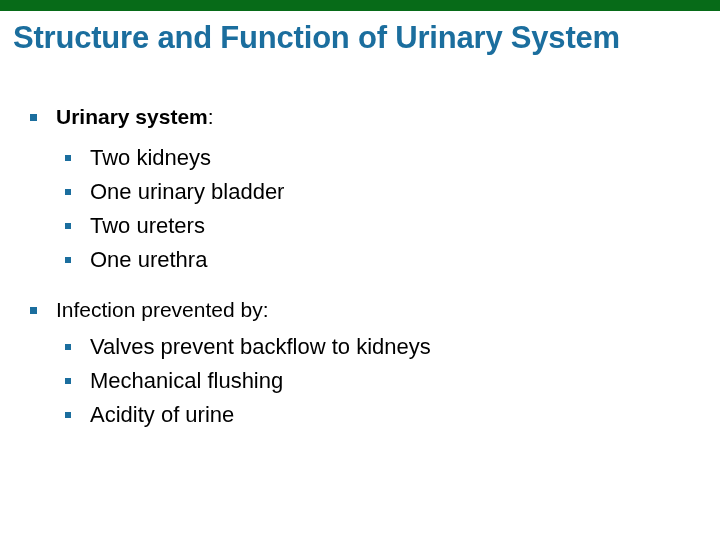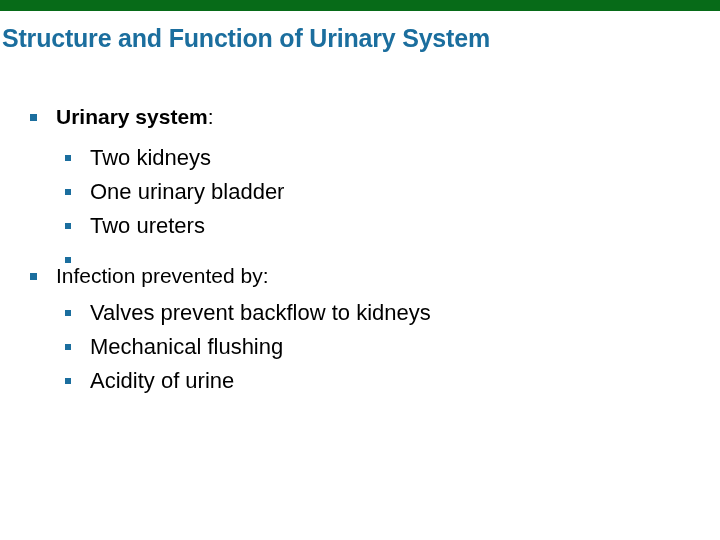--- a/index.html
+++ b/index.html
@@ -23,26 +23,26 @@
   .top-bar {
     position: absolute;
     left: 0;
     top: 0;
     width: 720px;
     height: 11px;
     background: #076b18;
   }
   .slide-title {
     position: absolute;
-    left: 2px;
+    left: 13px;
     top: 19px;
     width: 660px;
     color: #1b6e9e;
     font-family: "Liberation Sans", sans-serif;
-    font-size: 25px;
+    font-size: 31px;
     font-weight: bold;
     line-height: 38px;
     letter-spacing: -0.2px;
     white-space: pre-wrap;
   }
   .body-area {
     position: absolute;
     left: 12px;
     top: 104px;
     width: 720px;
@@ -123,20 +123,21 @@
         <div class="lvl2">
           <span class="sq"></span>
           <span>One urinary bladder</span>
         </div>
         <div class="lvl2">
           <span class="sq"></span>
           <span>Two ureters</span>
         </div>
         <div class="lvl2">
           <span class="sq"></span>
+          <span>One urethra</span>
         </div>
       </div>
     </div>
 
     <div class="group-2">
       <div class="lvl1">
         <span class="sq"></span>
         <span>Infection prevented by:</span>
       </div>
 

